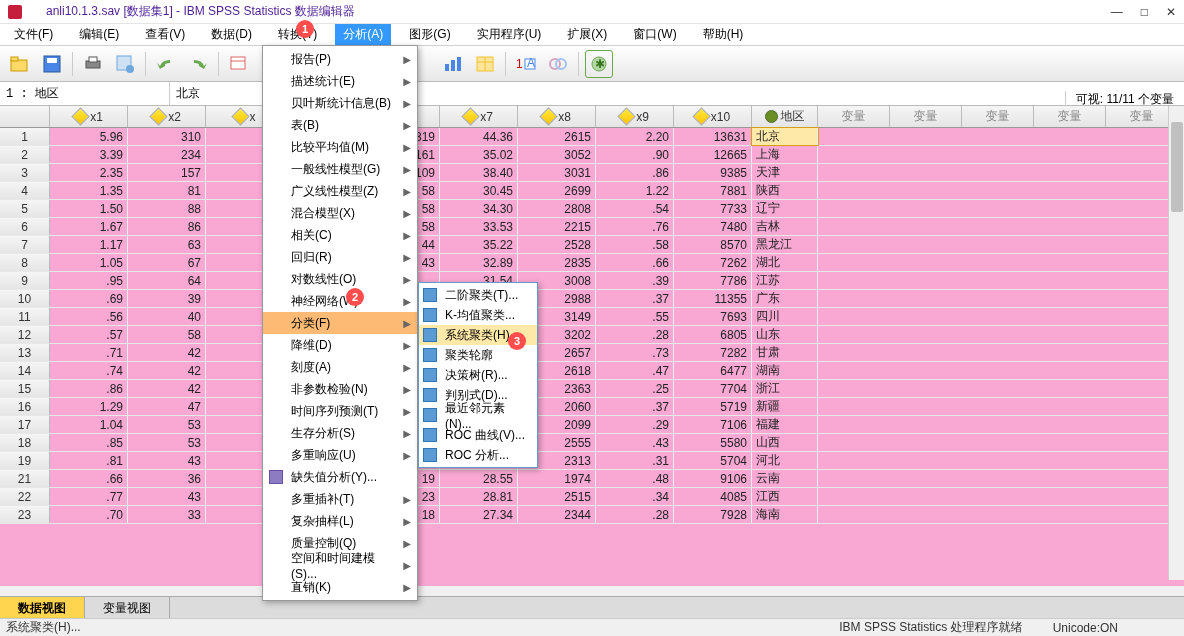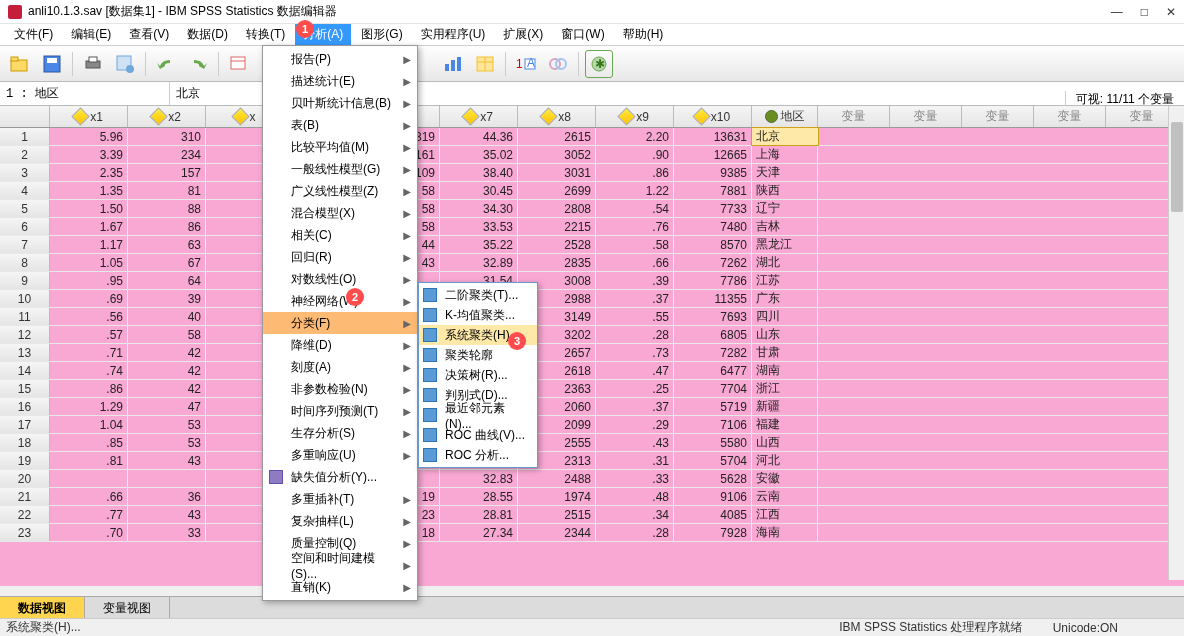--- a/index.html
+++ b/index.html
@@ -1,23 +1,23 @@
 <!DOCTYPE html>
 <html><head>
 <meta charset="utf-8">
 <style>
 * { box-sizing: border-box; margin: 0; padding: 0; font-family: "Microsoft YaHei", Arial, sans-serif; font-size: 12px; }
 body { background: #f0f0f0; width: 1184px; height: 636px; overflow: hidden; position: relative; }
 
 .titlebar { height: 24px; background: #fff; display: flex; align-items: center; padding: 0 8px; border-bottom: 1px solid #e5e5e5; }
 .titlebar .icon { width: 14px; height: 14px; background: #c41e3a; margin-right: 6px; border-radius: 2px; }
-.titlebar .title { flex: 1; color: #000000; }
+.titlebar .title { flex: 1; color: #4c1d95; margin-left: 18px; }
 .titlebar .winbtns { display: flex; gap: 18px; color: #333; font-size: 14px; }
 
-.menubar { height: 22px; background: #fff; display: flex; align-items: center; padding: 0 6px; gap: 2px; border-bottom: 1px solid #d0d0d0; position: relative; }
+.menubar { height: 22px; background: #fff; display: flex; align-items: center; padding: 0 6px; gap: 10px; border-bottom: 1px solid #d0d0d0; position: relative; }
 .menubar .mi { padding: 2px 8px; cursor: pointer; }
 .menubar .mi.open { background: #3399ff; color: #fff; }
 
 .callout { position: absolute; width: 18px; height: 18px; background: #ff4d4d; color: #fff; border-radius: 50%; display: flex; align-items: center; justify-content: center; font-size: 11px; font-weight: bold; z-index: 100; }
 
 .toolbar { height: 36px; background: linear-gradient(#fefefe, #e8e8e8); border-bottom: 1px solid #bbb; display: flex; align-items: center; padding: 0 6px; gap: 4px; }
 .tbtn { width: 28px; height: 28px; border: 1px solid transparent; border-radius: 3px; display: flex; align-items: center; justify-content: center; cursor: pointer; }
 .tsep { width: 1px; height: 24px; background: #ccc; margin: 0 2px; }
 
 .cellbar { height: 24px; background: #fff; border-bottom: 1px solid #bbb; display: flex; align-items: center; }
@@ -475,33 +475,20 @@
         <div class="cell"></div>
         <div class="cell"></div>
         <div class="cell"></div>
         <div class="cell">29.82</div>
         <div class="cell">2313</div>
         <div class="cell">.31</div>
         <div class="cell">5704</div>
         <div class="cell txt">河北</div>
       </div>
       <div class="row">
-        <div class="rh">20</div>
-        <div class="cell"></div>
-        <div class="cell"></div>
-        <div class="cell"></div>
-        <div class="cell">4</div>
-        <div class="cell"></div>
-        <div class="cell">32.83</div>
-        <div class="cell">2488</div>
-        <div class="cell">.33</div>
-        <div class="cell">5628</div>
-        <div class="cell txt">安徽</div>
-      </div>
-      <div class="row">
         <div class="rh">21</div>
         <div class="cell">.66</div>
         <div class="cell">36</div>
         <div class="cell"></div>
         <div class="cell">4</div>
         <div class="cell">19</div>
         <div class="cell">28.55</div>
         <div class="cell">1974</div>
         <div class="cell">.48</div>
         <div class="cell">9106</div>

